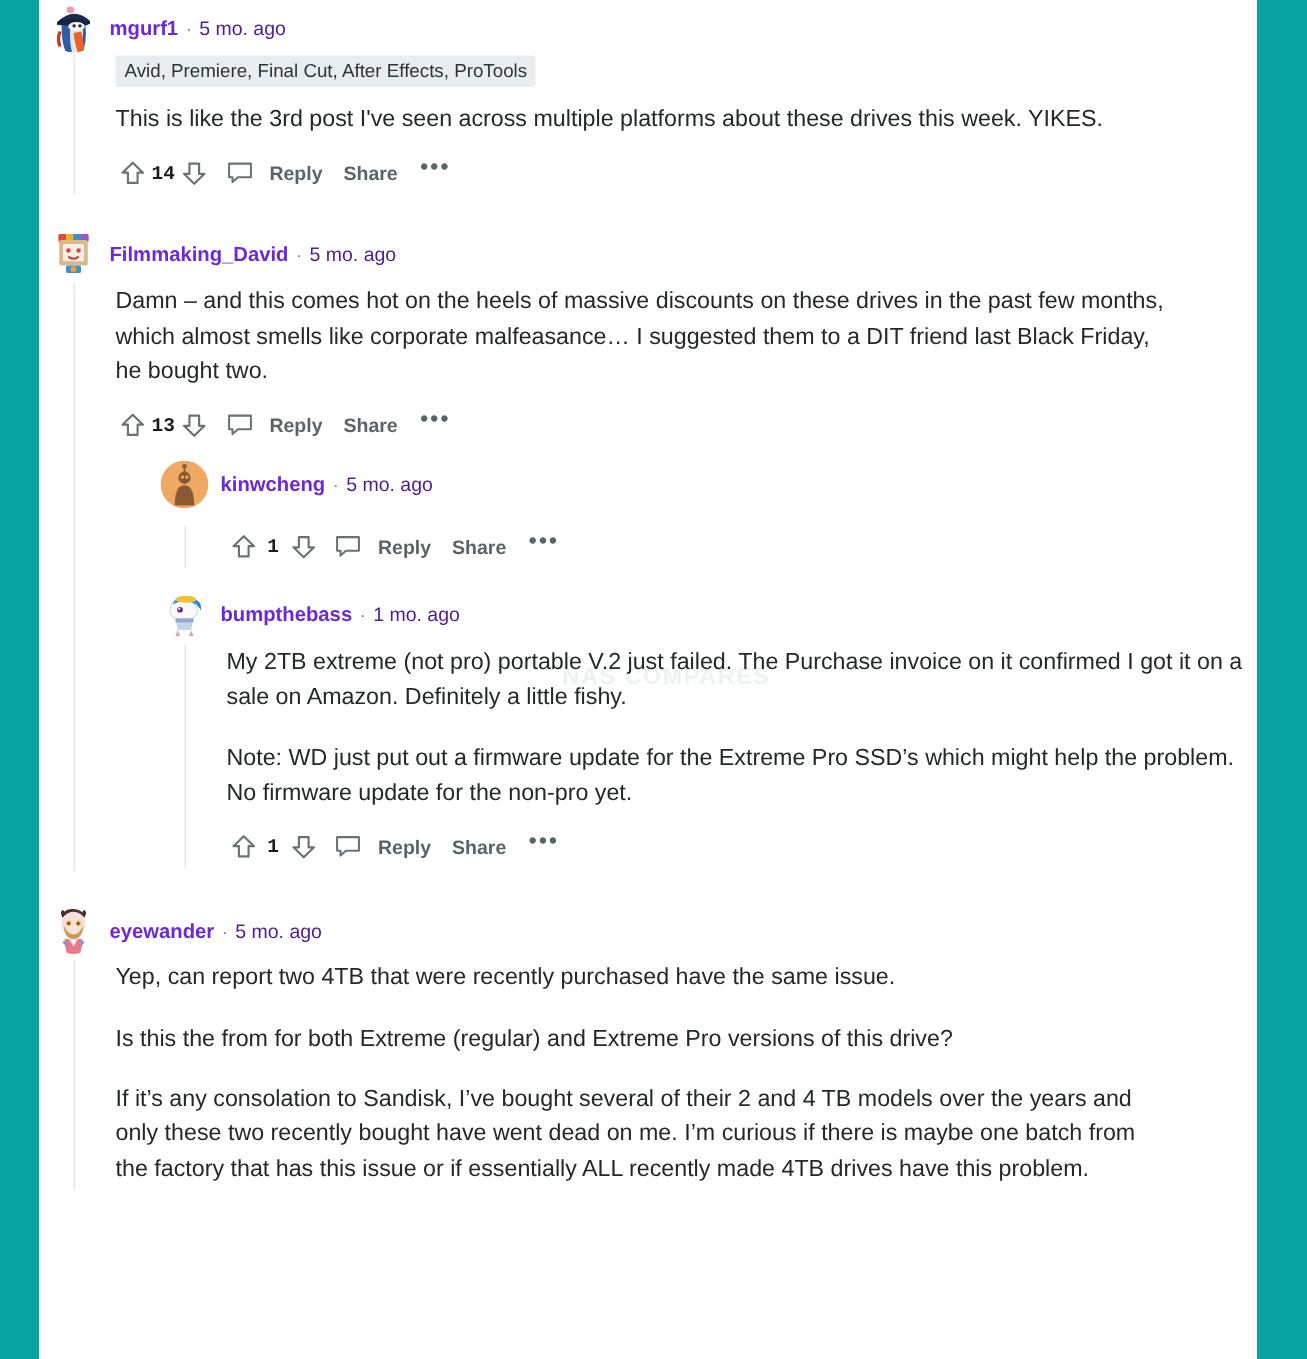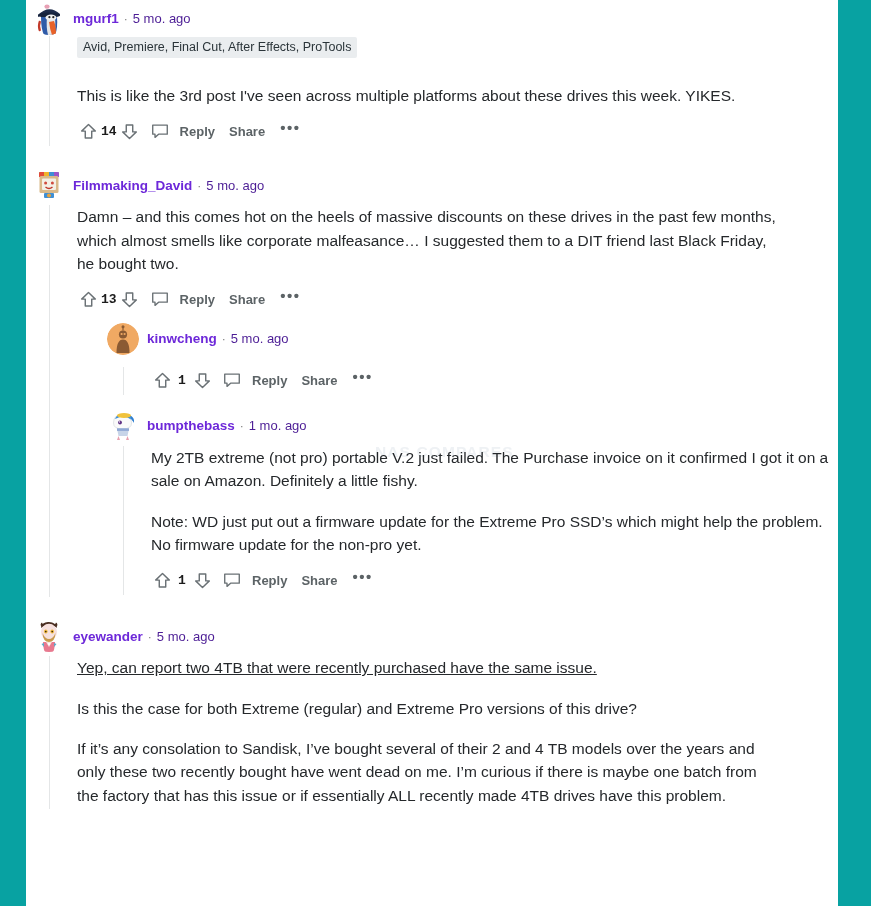--- a/index.html
+++ b/index.html
@@ -105,21 +105,21 @@
     padding: 2px 6px 3px 6px;
     border-radius: 2px;
     margin: 1px 0 2px 0;
     white-space: nowrap;
   }
 
   .c-text {
     font-size: 15.5px;
     line-height: 23.3px;
     color: #25282b;
-    margin: 24px 0 0 0;
+    margin: 8px 0 0 0;
     max-width: 700px;
   }
   .c-text + .c-text { margin-top: 17px; }
 
   
   .actions {
     display: flex;
     align-items: center;
     gap: 0px;
     margin-top: 11px;
@@ -397,19 +397,19 @@
           <path d="M23.5 24 L21 23 L21 27 Z" fill="#5da8c8"></path>
         </svg>
       </div>
       <div class="c-meta">
         <span class="c-user">eyewander</span>
         <span class="c-dot">·</span>
         <span class="c-time">5 mo. ago</span>
       </div>
     </div>
     <div class="c-body">
-      <p class="c-text" style="margin-top:3px;text-decoration:underline;">Yep, can report two 4TB that were recently purchased have the same issue.</p>
-      <p class="c-text">Is this the case for both Extreme (regular) and Extreme Pro versions of this drive?</p>
+      <p class="c-text" style="margin-top:3px;">Yep, can report two 4TB that were recently purchased have the same issue.</p>
+      <p class="c-text">Is this the from for both Extreme (regular) and Extreme Pro versions of this drive?</p>
       <p class="c-text">If it’s any consolation to Sandisk, I’ve bought several of their 2 and 4 TB models over the years and only these two recently bought have went dead on me. I’m curious if there is maybe one batch from the factory that has this issue or if essentially ALL recently made 4TB drives have this problem.</p>
     </div>
   </div>
 
 </div>
 
 </body></html>

